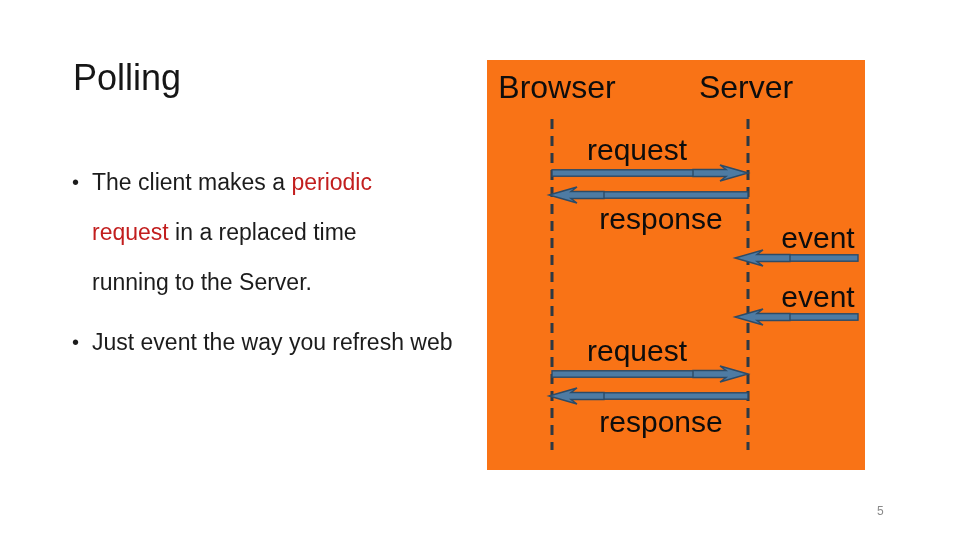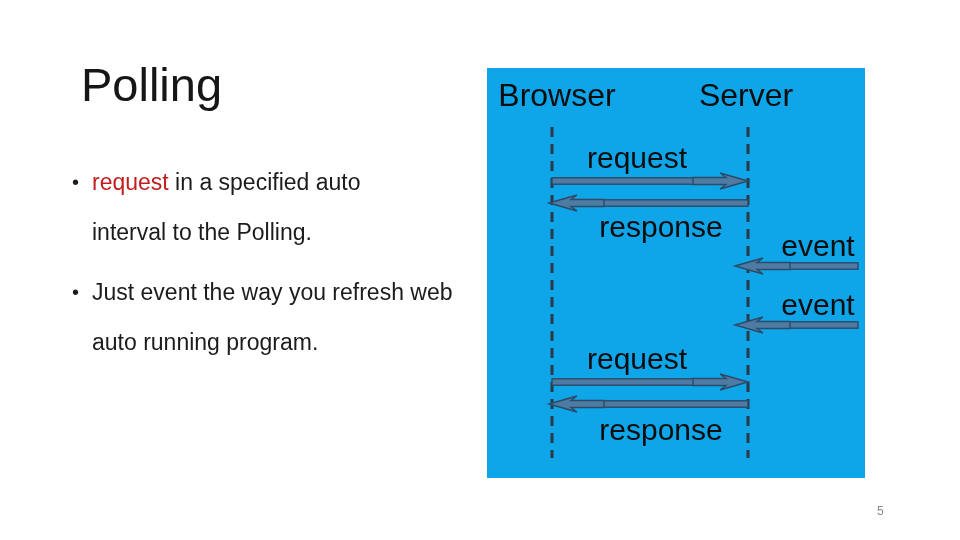--- a/index.html
+++ b/index.html
@@ -3,60 +3,60 @@
 <meta charset="utf-8">
 <style>
   html,body{margin:0;padding:0;}
   body{
     width:960px;height:540px;position:relative;overflow:hidden;
     background:#ffffff;
     font-family:"Liberation Sans", sans-serif;
     -webkit-font-smoothing:antialiased;
   }
   .title{
-    position:absolute;left:81px;top:57px;
-    font-size:47px;font-weight:400;color:#161616;letter-spacing:0px;
+    position:absolute;left:73px;top:57px;
+    font-size:36px;font-weight:400;color:#161616;letter-spacing:0px;
   }
   .bullets{position:absolute;left:72px;top:157px;width:420px;}
   .bullet{display:flex;align-items:flex-start;}
   .bullet + .bullet{margin-top:10px;}
   .marker{
     width:20px;flex:0 0 20px;line-height:50px;font-size:20px;color:#1c1c1c;
   }
   .lines{flex:1;}
   .line{line-height:50px;font-size:23px;color:#1c1c1c;white-space:nowrap;}
   .red{color:#c21e1e;}
   #diagram{
-    position:absolute;left:487px;top:68px;width:378px;height:410px;
-    background:#0ea5e9;
+    position:absolute;left:487px;top:60px;width:378px;height:410px;
+    background:#f97316;
   }
   #diagram svg{display:block;}
   .pagenum{
     position:absolute;left:877px;top:504px;
     font-size:12px;color:#8a8a8a;
   }
 </style>
 </head>
 <body>
 
 <div class="title">Polling</div>
 
 <div class="bullets">
   <div class="bullet">
     <span class="marker">•</span>
     <div class="lines">
-      <div class="line"><span class="red">request</span><span> in a specified auto</span></div>
-      <div class="line"><span>interval to the Polling.</span></div>
+      <div class="line"><span>The client makes a </span><span class="red">periodic</span></div>
+      <div class="line"><span class="red">request</span><span> in a replaced time</span></div>
+      <div class="line"><span>running to the Server.</span></div>
     </div>
   </div>
   <div class="bullet">
     <span class="marker">•</span>
     <div class="lines">
       <div class="line"><span>Just event the way you refresh web</span></div>
-      <div class="line"><span>auto running program.</span></div>
     </div>
   </div>
 </div>
 
 <div id="diagram">
     <svg width="378" height="410">
       <line x1="65" y1="59" x2="65" y2="390" stroke="#2d3944" stroke-width="3" stroke-dasharray="10,7"></line>
       <line x1="261" y1="59" x2="261" y2="390" stroke="#2d3944" stroke-width="3" stroke-dasharray="10,7"></line>
       <text x="70" y="38" text-anchor="middle" font-size="32" fill="#0d0d0d" font-family="&quot;Liberation Sans&quot;, sans-serif">Browser</text>
       <text x="259" y="38" text-anchor="middle" font-size="32" fill="#0d0d0d" font-family="&quot;Liberation Sans&quot;, sans-serif">Server</text>

